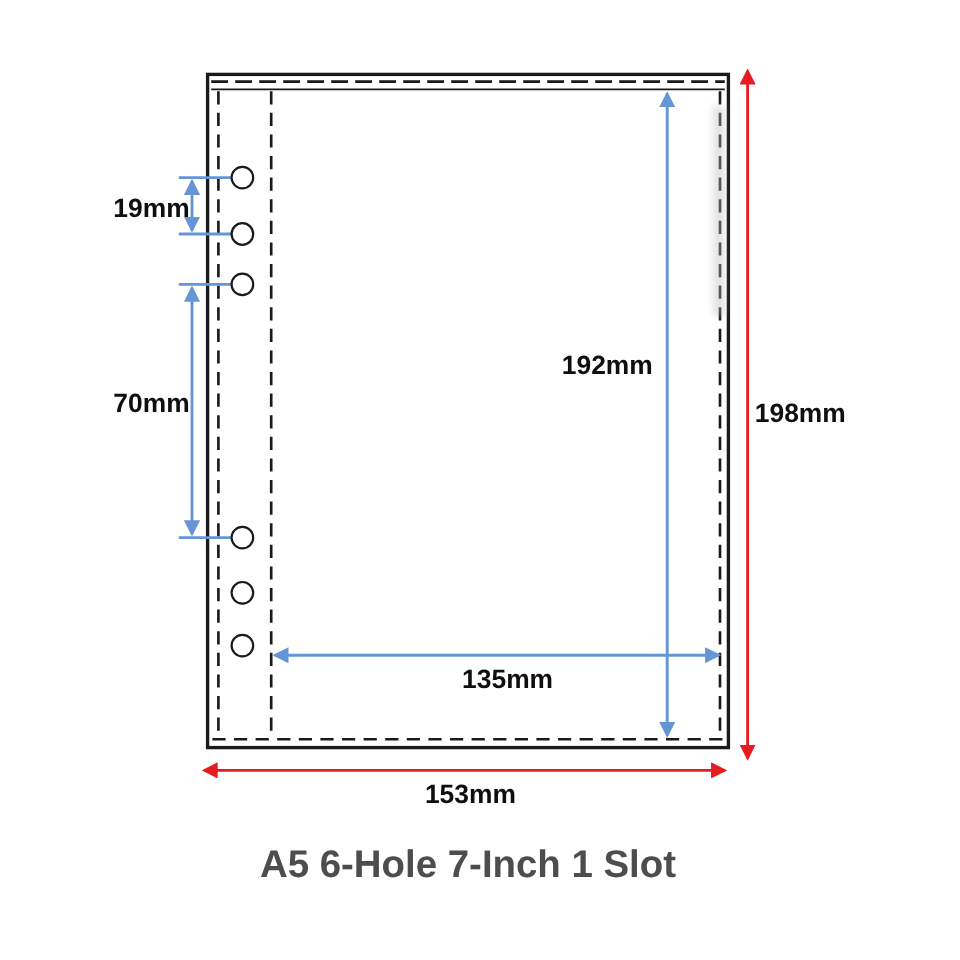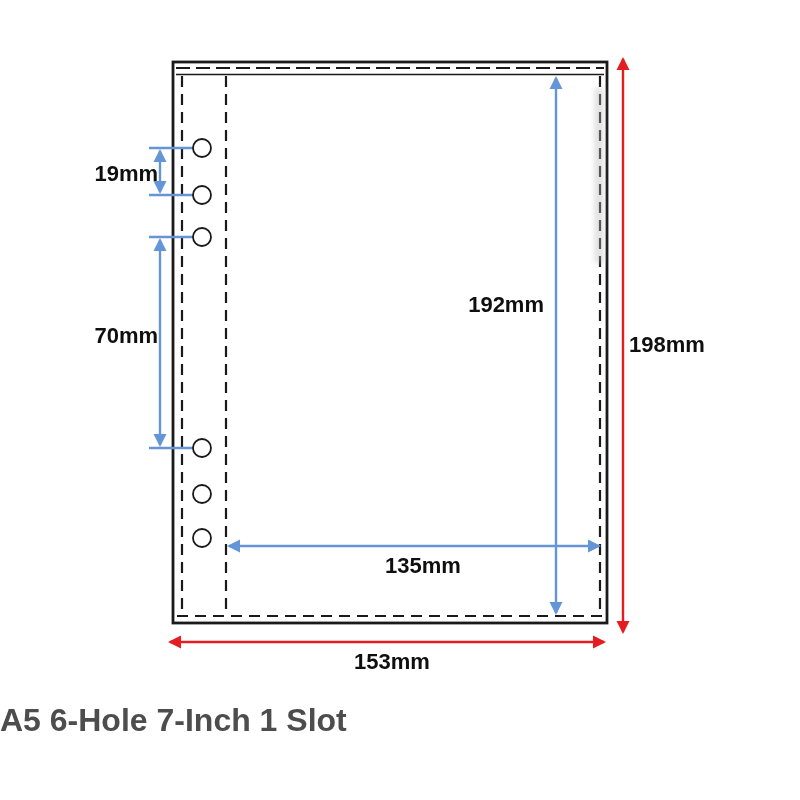--- a/index.html
+++ b/index.html
@@ -20,20 +20,21 @@
     font-family: "Liberation Sans", sans-serif;
     font-size: 22px;
     font-weight: 700;
     fill: #0f0f0f;
   }
   .caption {
     position: absolute;
     left: 0;
     top: 702px;
     width: 780px;
+    text-align: center;
     font-family: "Liberation Sans", sans-serif;
     font-size: 32px;
     font-weight: 700;
     color: #4d4d4d;
     letter-spacing: 0px;
   }
 </style>
 </head>
 <body>
 

